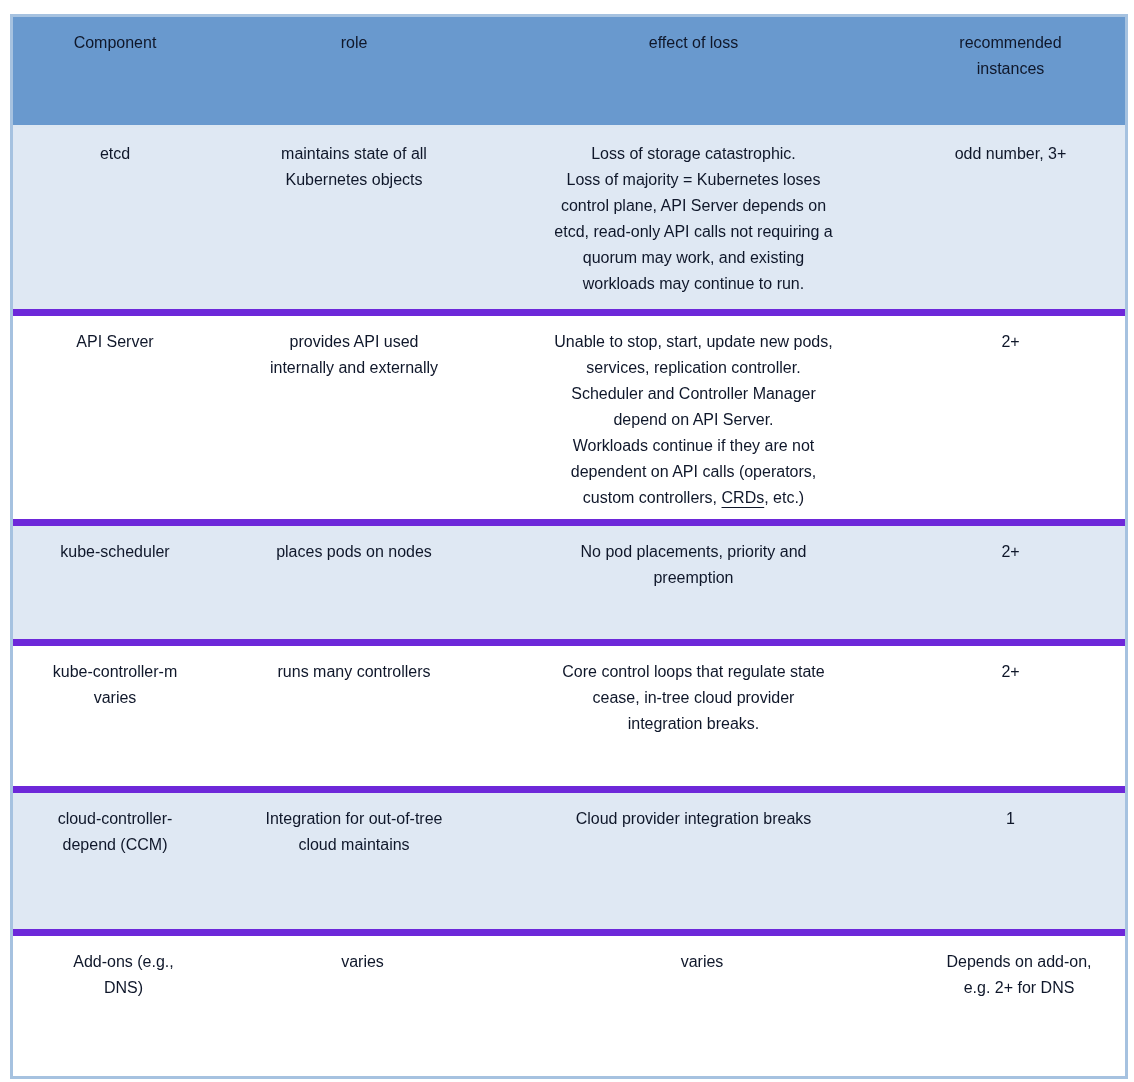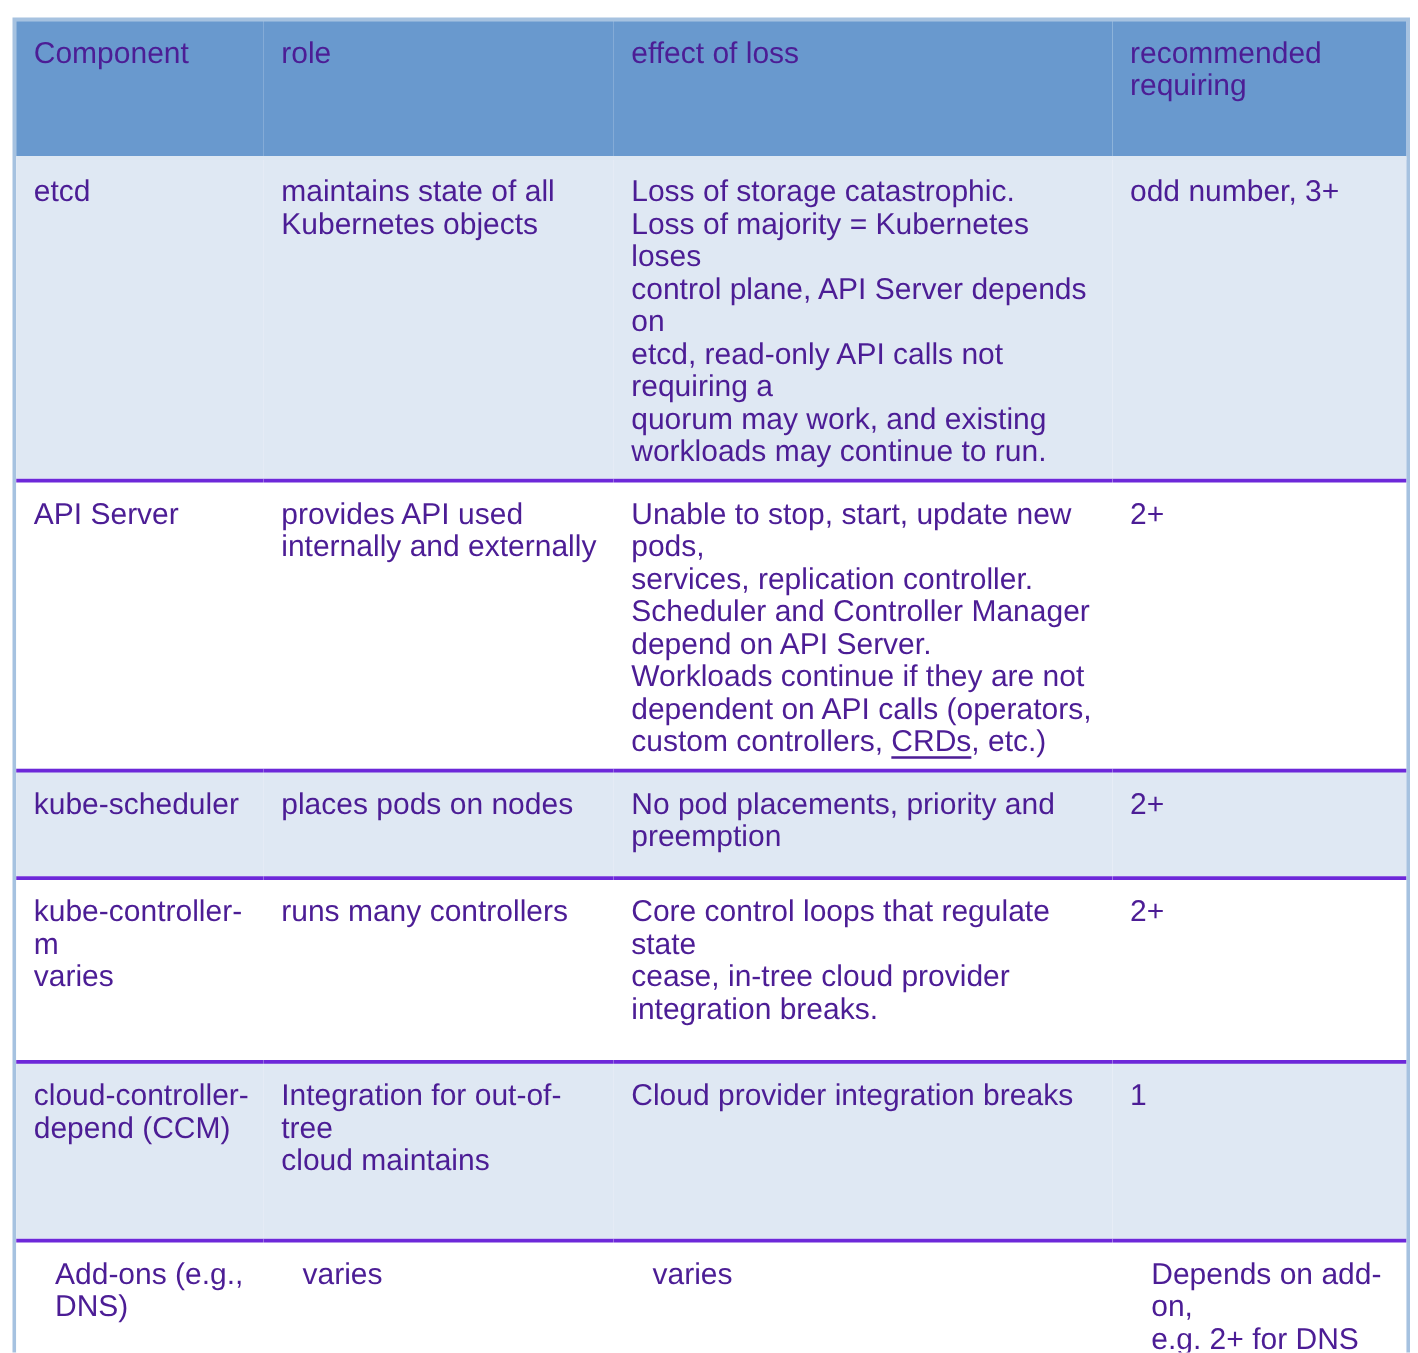--- a/index.html
+++ b/index.html
@@ -19,50 +19,50 @@
     width: 1112px;
     table-layout: fixed;
     border-collapse: separate;
     border-spacing: 0;
     border: 3px solid #a6c2e0;
     background: #ffffff;
   }
   table.doc-table td, table.doc-table th {
     box-sizing: border-box;
     vertical-align: top;
-    text-align: left;
+    text-align: center;
     font-weight: 400;
-    font-size: 24px;
+    font-size: 16px;
     line-height: 26px;
-    color: #4c1d95;
+    color: #0f172a;
     padding: 13px 8px 8px 14px;
     white-space: pre-line;
     overflow: hidden;
   }
   
   col.c-component { width: 198px; }
   col.c-role      { width: 280px; }
   col.c-effect    { width: 399px; }
   col.c-instances { width: 235px; }
 
   
   tr.header-row th {
     background: #6999ce;
     height: 108px;
   }
   
-  tbody tr td { border-top: 3px solid #6d28d9; }
+  tbody tr td { border-top: 7px solid #6d28d9; }
   tbody tr.first td { border-top: 3px solid #dde7f2; }
 
   tr.band td  { background: #dfe8f3; }
   tr.plain td { background: #ffffff; }
 
   tr.row-etcd td        { height: 184px; }
   tr.row-apiserver td   { height: 210px; }
-  tr.row-scheduler td   { height: 86px; margin-left: 18px; }
+  tr.row-scheduler td   { height: 120px; margin-left: 18px; }
   tr.row-kcm td         { height: 147px; }
   tr.row-ccm td         { height: 143px; }
   tr.row-addons td      { height: 147px; padding-left: 31px; }
 
   .spellcheck {
     text-decoration-line: underline;
     text-decoration-style: wavy;
     text-decoration-color: #e0301e;
     text-decoration-thickness: 2px;
     text-underline-offset: 4px;
@@ -79,21 +79,21 @@
       <col class="c-role">
       <col class="c-effect">
       <col class="c-instances">
     </colgroup>
     <thead>
       <tr class="header-row">
         <th>Component</th>
         <th>role</th>
         <th>effect of loss</th>
         <th>recommended
-requiring</th>
+instances</th>
       </tr>
     </thead>
     <tbody>
       <tr class="band first row-etcd">
         <td>etcd</td>
         <td>maintains state of all
 Kubernetes objects</td>
         <td>Loss of storage catastrophic.
 Loss of majority = Kubernetes loses
 control plane, API Server depends on

